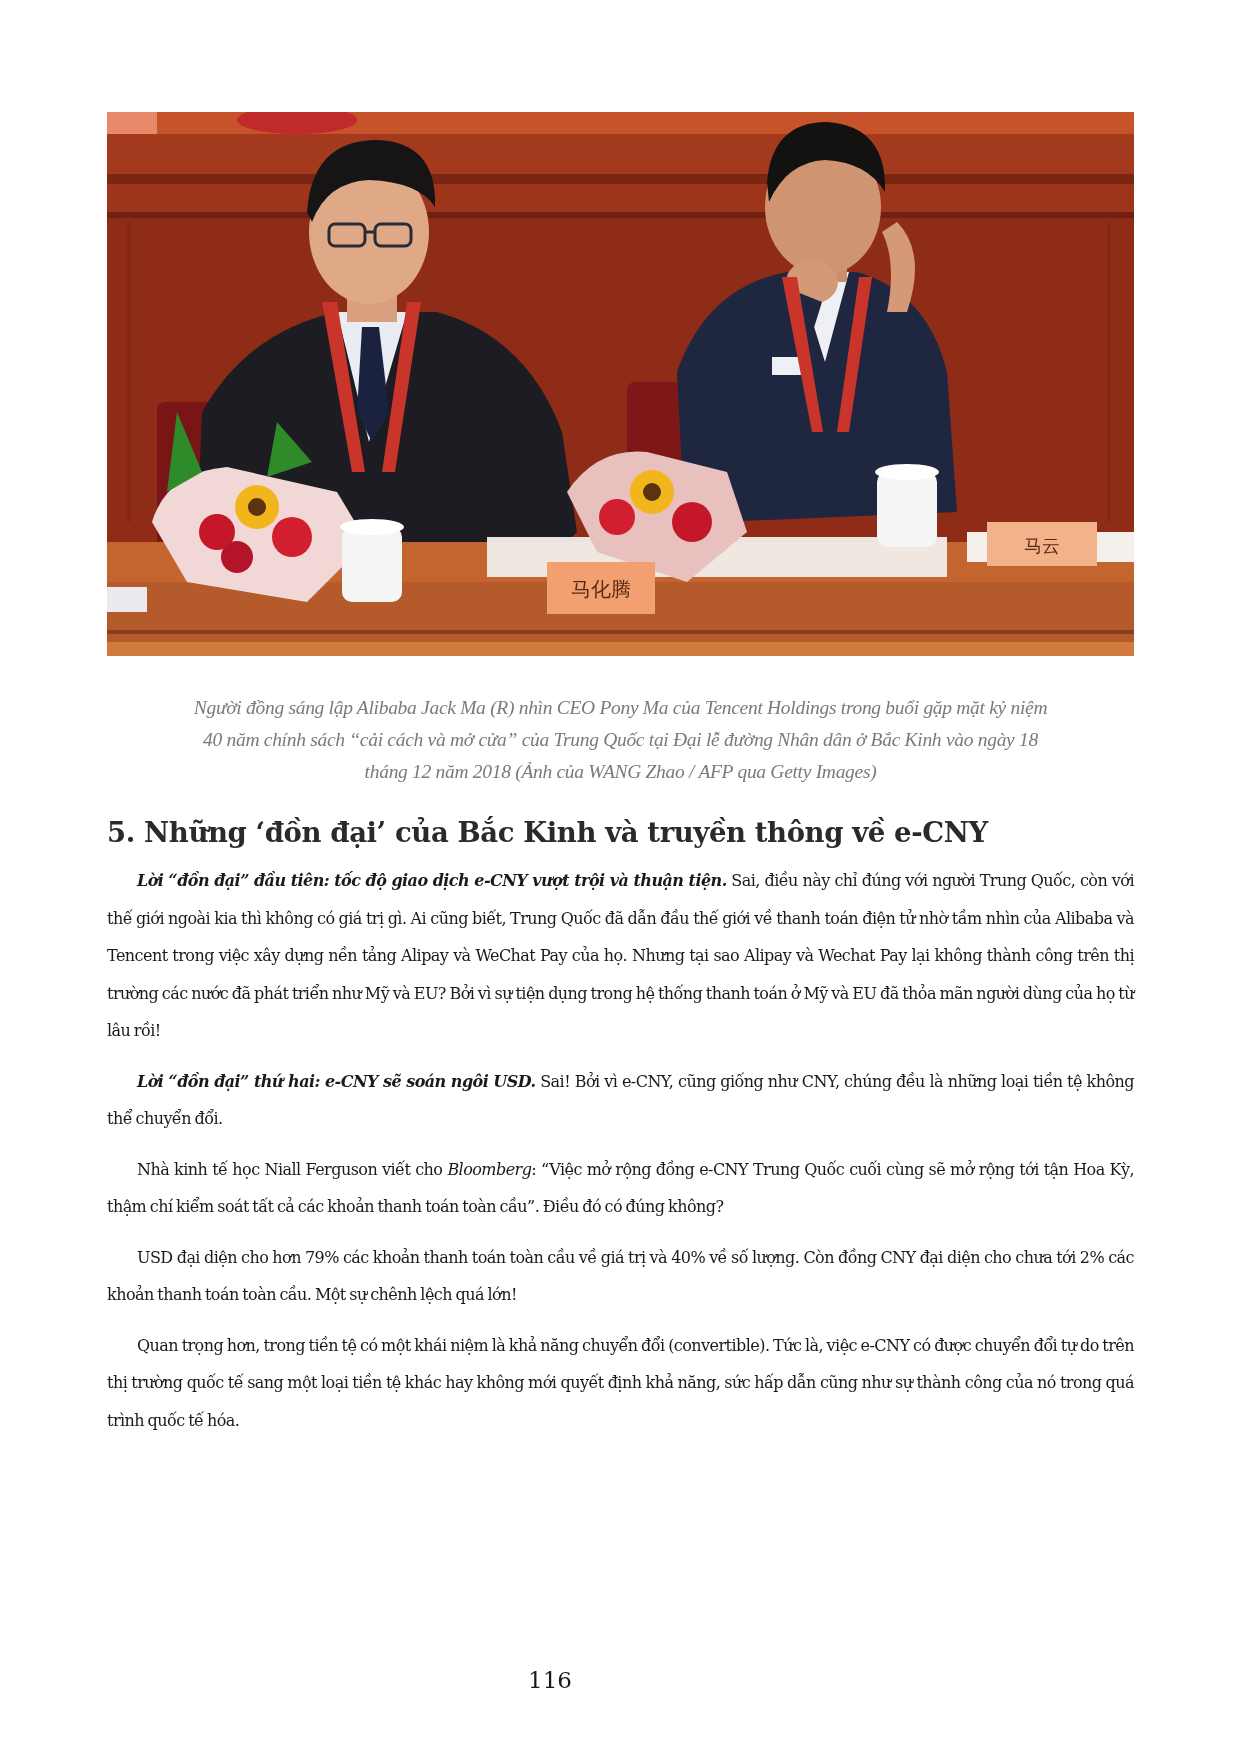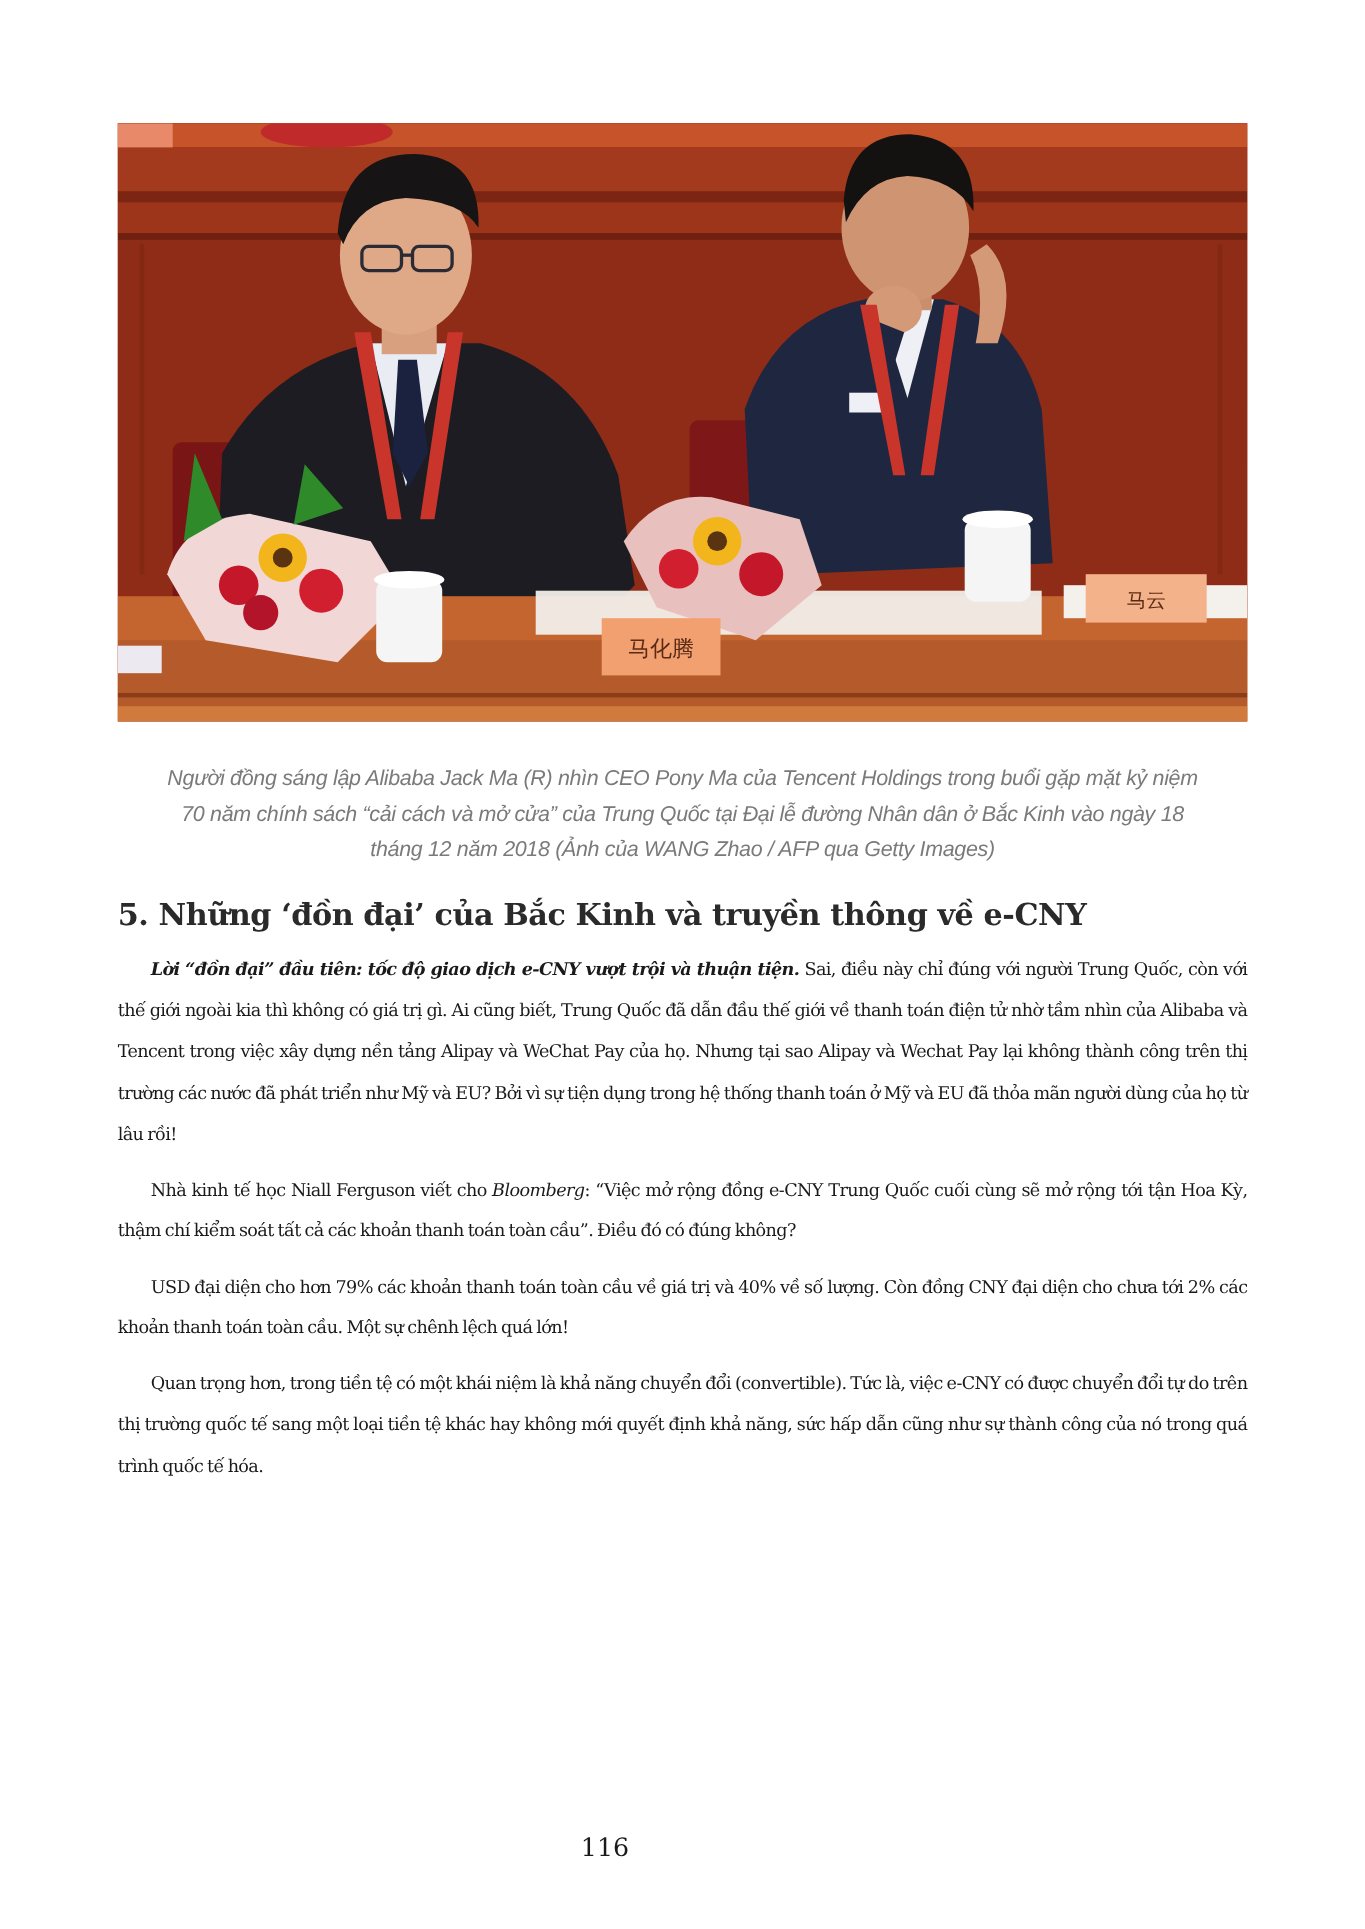--- a/index.html
+++ b/index.html
@@ -25,21 +25,21 @@
       position: relative;
       width: 1027px;
       height: 544px;
       overflow: hidden;
       background: linear-gradient(180deg, #a8361c 0%, #9a2f18 18%, #8b2b16 40%, #93311b 70%, #b8562a 86%, #c9672e 100%);
     }
     .photo svg { display: block; }
     .caption {
       margin-top: 36px;
       text-align: center;
-      font-family: Liberation Sans, sans-serif;
+      font-family: Liberation Serif, serif;
       font-style: italic;
       font-size: 19.5px;
       line-height: 32px;
       color: #7a7a7a;
       letter-spacing: -0.3px;
       padding: 0 2px;
     }
     .heading {
       margin: 24px 0 10px 0;
       font-family: "DejaVu Serif", "Liberation Serif", serif;
@@ -162,28 +162,29 @@
 
       <rect x="440" y="450" width="108" height="52" fill="#f2a070"></rect>
       <rect x="880" y="410" width="110" height="44" fill="#f4b28a"></rect>
       <text x="494" y="484" font-family="DejaVu Sans, sans-serif" font-size="20" fill="#5a2a14" text-anchor="middle">马化腾</text>
       <text x="935" y="440" font-family="DejaVu Sans, sans-serif" font-size="18" fill="#5a2a14" text-anchor="middle">马云</text>
     </svg>
   </div>
 
   <div class="caption">
     <div>Người đồng sáng lập Alibaba Jack Ma (R) nhìn CEO Pony Ma của Tencent Holdings trong buổi gặp mặt kỷ niệm</div>
-    <div>70 năm chính sách “cải cách và mở cửa” của Trung Quốc tại Đại lễ đường Nhân dân ở Bắc Kinh vào ngày 18</div>
+    <div>40 năm chính sách “cải cách và mở cửa” của Trung Quốc tại Đại lễ đường Nhân dân ở Bắc Kinh vào ngày 18</div>
     <div>tháng 12 năm 2018 (Ảnh của WANG Zhao / AFP qua Getty Images)</div>
   </div>
 
   <h2 class="heading">5. Những ‘đồn đại’ của Bắc Kinh và truyền thông về e-CNY</h2>
 
   <p class="para"><span class="lead">Lời “đồn đại” đầu tiên: tốc độ giao dịch e-CNY vượt trội và thuận tiện.</span><span> Sai, điều này chỉ đúng với người Trung Quốc, còn với thế giới ngoài kia thì không có giá trị gì. Ai cũng biết, Trung Quốc đã dẫn đầu thế giới về thanh toán điện tử nhờ tầm nhìn của Alibaba và Tencent trong việc xây dựng nền tảng Alipay và WeChat Pay của họ. Nhưng tại sao Alipay và Wechat Pay lại không thành công trên thị trường các nước đã phát triển như Mỹ và EU? Bởi vì sự tiện dụng trong hệ thống thanh toán ở Mỹ và EU đã thỏa mãn người dùng của họ từ lâu rồi!</span></p>
 
+  <p class="para"><span class="lead">Lời “đồn đại” thứ hai: e-CNY sẽ soán ngôi USD.</span><span> Sai! Bởi vì e-CNY, cũng giống như CNY, chúng đều là những loại tiền tệ không thể chuyển đổi.</span></p>
 
   <p class="para"><span>Nhà kinh tế học Niall Ferguson viết cho </span><em>Bloomberg</em><span>: “Việc mở rộng đồng e-CNY Trung Quốc cuối cùng sẽ mở rộng tới tận Hoa Kỳ, thậm chí kiểm soát tất cả các khoản thanh toán toàn cầu”. Điều đó có đúng không?</span></p>
 
   <p class="para">USD đại diện cho hơn 79% các khoản thanh toán toàn cầu về giá trị và 40% về số lượng. Còn đồng CNY đại diện cho chưa tới 2% các khoản thanh toán toàn cầu. Một sự chênh lệch quá lớn!</p>
 
   <p class="para">Quan trọng hơn, trong tiền tệ có một khái niệm là khả năng chuyển đổi (convertible). Tức là, việc e-CNY có được chuyển đổi tự do trên thị trường quốc tế sang một loại tiền tệ khác hay không mới quyết định khả năng, sức hấp dẫn cũng như sự thành công của nó trong quá trình quốc tế hóa.</p>
 
 </div>
 
 <div class="page-number">116</div>

